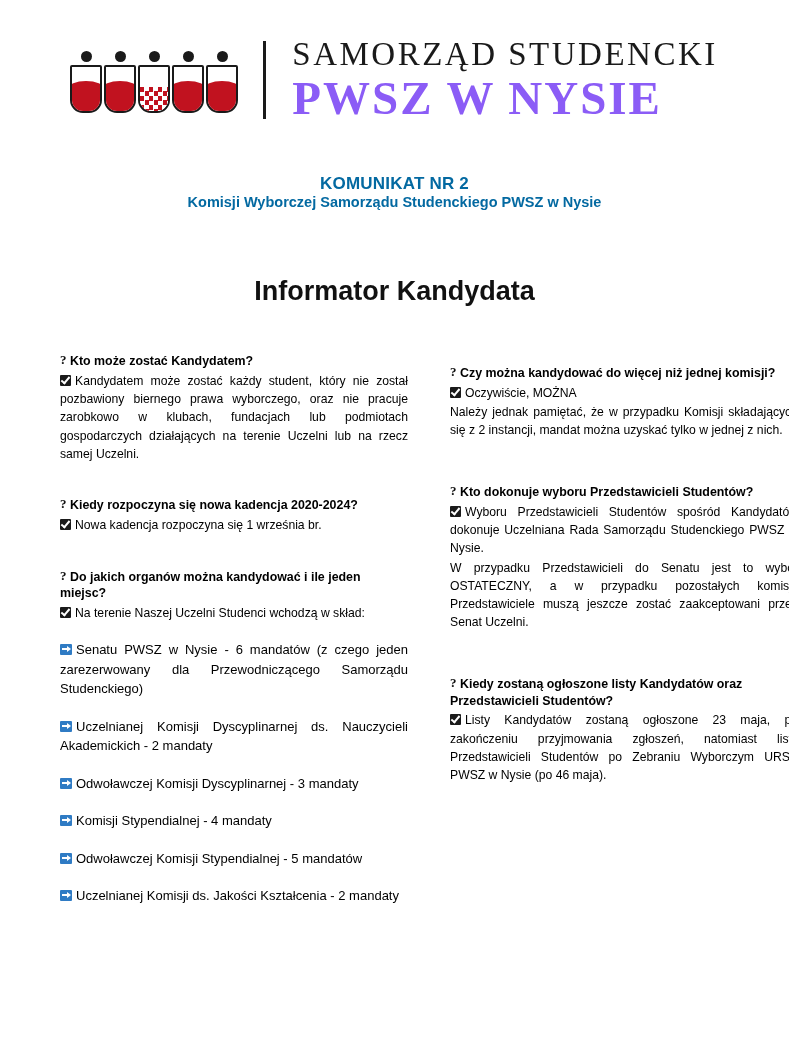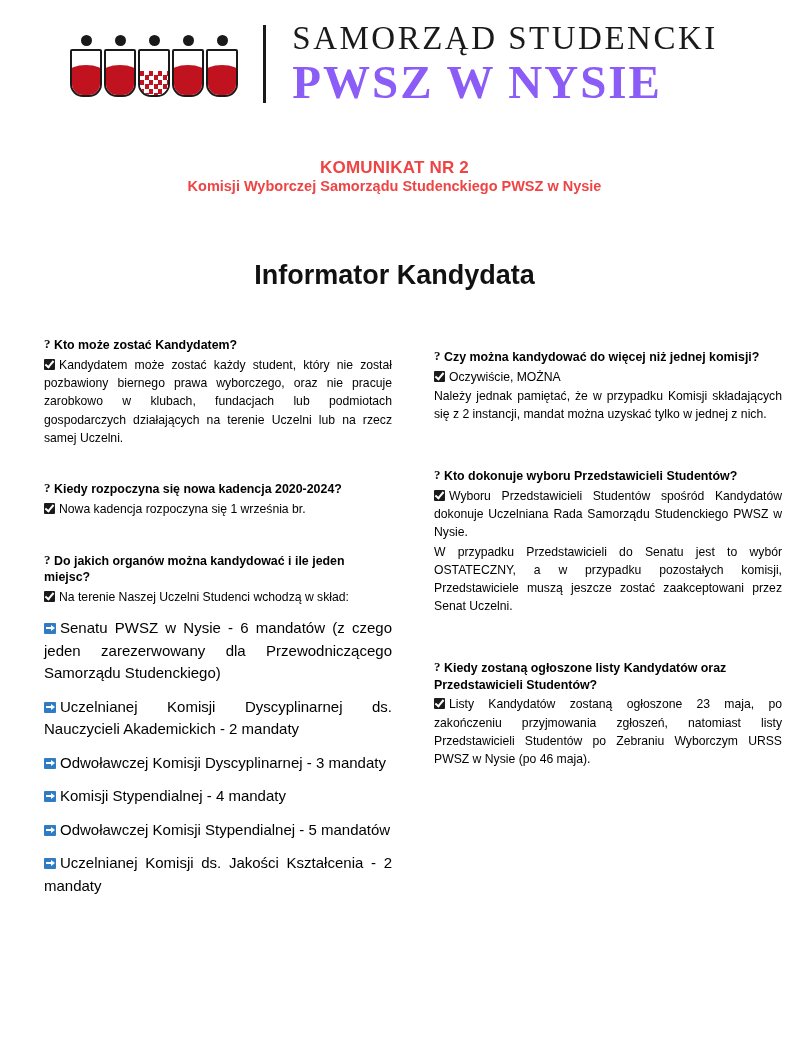--- a/index.html
+++ b/index.html
@@ -12,21 +12,21 @@
     height: 1060px;
     font-family: "Liberation Sans", sans-serif;
     color: #000000;
     position: relative;
     overflow: hidden;
   }
 
   .page {
     width: 789px;
     height: 1060px;
-    padding: 0;
+    padding: 16px;
     box-sizing: border-box;
     position: relative;
   }
 
   
   .logo-block {
     display: flex;
     justify-content: center;
     align-items: center;
     padding-top: 22px;
@@ -114,21 +114,21 @@
     letter-spacing: 2px;
     color: #8b5cf6;
     font-weight: bold;
     margin-top: 4px;
   }
 
   
   .komunikat {
     text-align: center;
     margin-top: 52px;
-    color: #ef4444;
+    color: #0369a1;
     font-weight: bold;
   }
   .komunikat .k-title {
     font-size: 17px;
     letter-spacing: 0.2px;
   }
   .komunikat .k-sub {
     font-size: 14.5px;
     margin-top: 0;
   }
@@ -229,24 +229,24 @@
     position: absolute;
     right: 1px;
     top: 2px;
     border-left: 4px solid #ffffff;
     border-top: 3px solid transparent;
     border-bottom: 3px solid transparent;
   }
 
   .bullet-list { margin-top: 2px; }
   .bullet-item {
-    font-size: 15px;
+    font-size: 13px;
     line-height: 1.5;
     text-align: justify;
-    margin-top: 11px;
+    margin-top: 18px;
   }
 </style>
 </head>
 <body>
 
 <div class="page">
 
   <div class="logo-block">
     <div class="logo-inner">
       <div class="crest">

